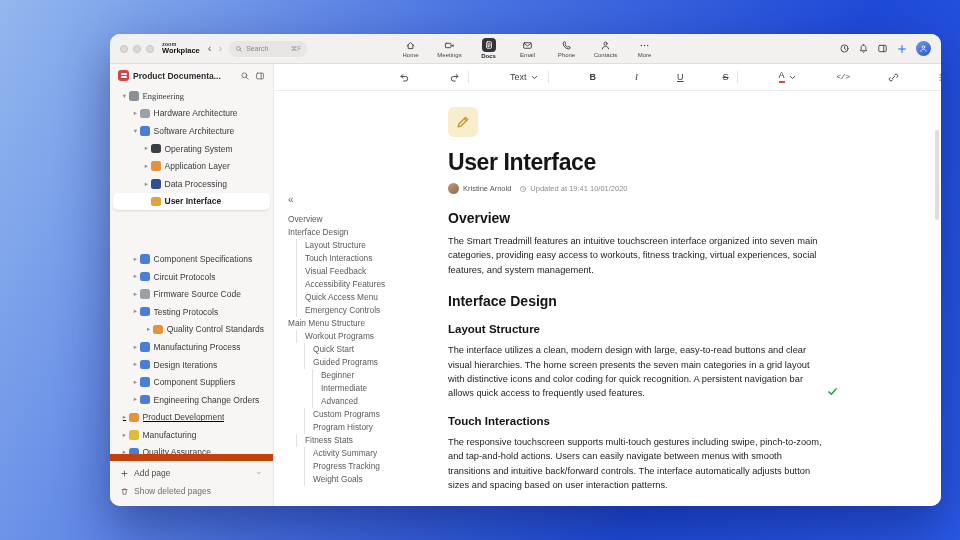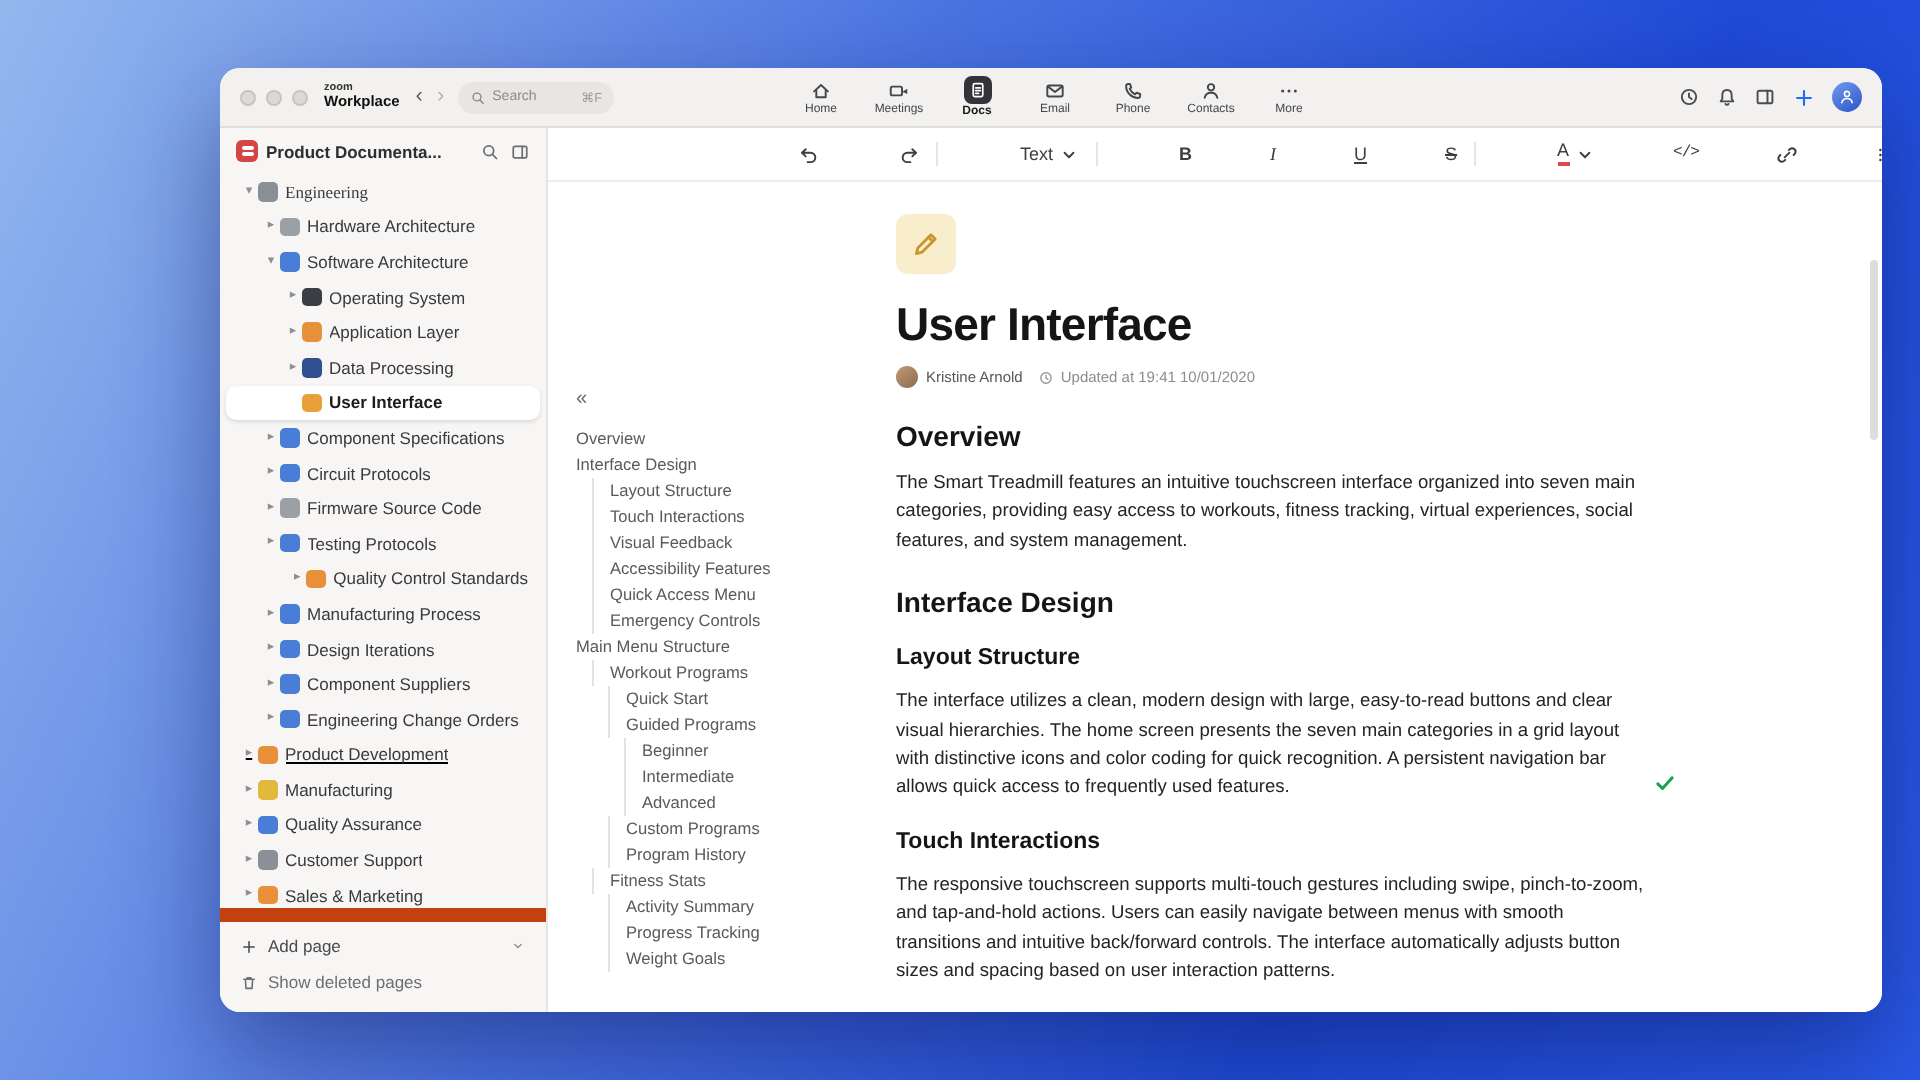--- a/index.html
+++ b/index.html
@@ -293,21 +293,21 @@
           <div class="srow" style="padding-left: 29px;">
             <span class="chev">▸</span>
             <span class="sicon" style="background: rgb(47, 79, 143);"></span>
             <span class="slabel">Data Processing</span>
           </div>
           <div class="srow sel" style="padding-left: 29px;">
             <span class="chev"></span>
             <span class="sicon" style="background: rgb(232, 161, 58);"></span>
             <span class="slabel">User Interface</span>
           </div>
-          <div class="srow" style="padding-left: 18px;">
+          <div class="srow" style="padding-left: 18px; margin-top: 40px;">
             <span class="chev">▸</span>
             <span class="sicon" style="background: rgb(74, 125, 214);"></span>
             <span class="slabel">Component Specifications</span>
           </div>
           <div class="srow" style="padding-left: 18px;">
             <span class="chev">▸</span>
             <span class="sicon" style="background: rgb(74, 125, 214);"></span>
             <span class="slabel">Circuit Protocols</span>
           </div>
           <div class="srow" style="padding-left: 18px;">

